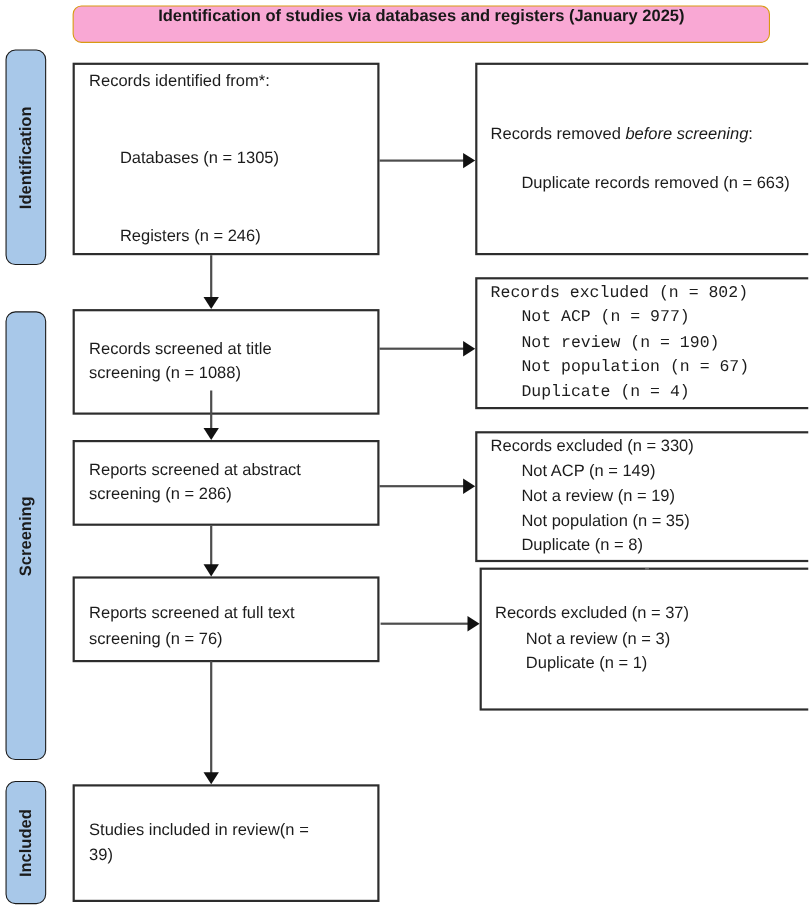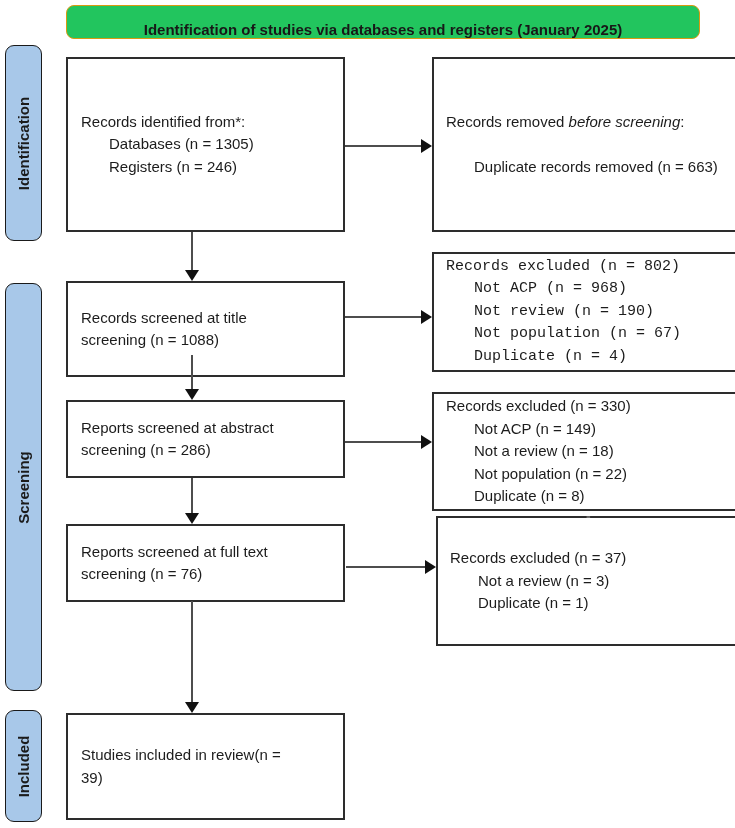--- a/index.html
+++ b/index.html
@@ -14,24 +14,24 @@
     height: 828px;
     background: #ffffff;
     overflow: hidden;
   }
 
   
   .banner {
     position: absolute;
     left: 66px; top: 5px;
     width: 634px; height: 34px;
-    background: #22c55e;
+    background: #f9a8d4;
     border: 1.5px solid #D89A12;
     border-radius: 8px;
-    display: flex; align-items: flex-end; justify-content: center;
+    display: flex; align-items: flex-start; justify-content: center;
     font-weight: bold; font-size: 15px; color: #181818;
   }
 
   
   .stage {
     position: absolute;
     left: 5px; width: 37px;
     background: #A8C8E9;
     border: 1.6px solid #1a1a1a;
     border-radius: 9px;
@@ -47,32 +47,32 @@
   .stage-included       { top: 710px; height: 112px; }
 
   
   .fbox {
     position: absolute;
     background: #ffffff;
     border: 2px solid #2D2D2D;
     display: flex; flex-direction: column; justify-content: center;
     font-size: 15px; line-height: 1.5; color: #1c1c1c;
   }
-  .col-left  { left: 66px;  width: 279px; padding: 8px 58px 8px 13px; }
+  .col-left  { left: 66px;  width: 279px; padding: 8px 58px 8px 13px; gap: 48px; }
   .col-right { left: 432px; width: 308px; padding: 8px 2px 8px 12px; }
   .indent { margin-left: 28px; }
   .gap-line { height: 22px; }
 
   .box-identified { top: 57px;  height: 175px; }
   .box-removed    { top: 57px;  height: 175px; }
   .box-title      { top: 281px; height: 96px;  }
   .box-excl-title { top: 252px; height: 120px; font-family: Liberation Mono, monospace; }
   .box-abstract   { top: 400px; height: 78px; align-items: center;  }
   .box-excl-abs   { top: 392px; height: 119px; }
-  .box-fulltext   { top: 524px; height: 78px;  }
+  .box-fulltext   { top: 524px; height: 78px; justify-content: flex-end;  }
   .box-excl-full  { top: 516px; height: 130px; left: 436px; }
   .box-included   { top: 713px; height: 107px; padding-right: 38px; }
 
   .em { font-style: italic; }
 
   
   .arrow { position: absolute; }
   .shaft-v {
     position: absolute; left: 50%; transform: translateX(-50%);
     top: 0; bottom: 9px; width: 2px; background: #4D4D4D;
@@ -139,35 +139,35 @@
     <div class="gap-line"></div>
     <div class="indent">Duplicate records removed (n = 663)</div>
   </div>
 
   <div class="fbox col-left box-title">
     <div>Records screened at title screening (n = 1088)</div>
   </div>
 
   <div class="fbox col-right box-excl-title">
     <div>Records excluded (n = 802)</div>
-    <div class="indent">Not ACP (n = 968)</div>
+    <div class="indent">Not ACP (n = 977)</div>
     <div class="indent">Not review (n = 190)</div>
     <div class="indent">Not population (n = 67)</div>
     <div class="indent">Duplicate (n = 4)</div>
   </div>
 
   <div class="fbox col-left box-abstract">
     <div>Reports screened at abstract screening (n = 286)</div>
   </div>
 
   <div class="fbox col-right box-excl-abs">
     <div>Records excluded (n = 330)</div>
     <div class="indent">Not ACP (n = 149)</div>
-    <div class="indent">Not a review (n = 18)</div>
-    <div class="indent">Not population (n = 22)</div>
+    <div class="indent">Not a review (n = 19)</div>
+    <div class="indent">Not population (n = 35)</div>
     <div class="indent">Duplicate (n = 8)</div>
   </div>
 
   <div class="fbox col-left box-fulltext">
     <div>Reports screened at full text screening (n = 76)</div>
   </div>
 
   <div class="fbox col-right box-excl-full">
     <div>Records excluded (n = 37)</div>
     <div class="indent">Not a review (n = 3)</div>

